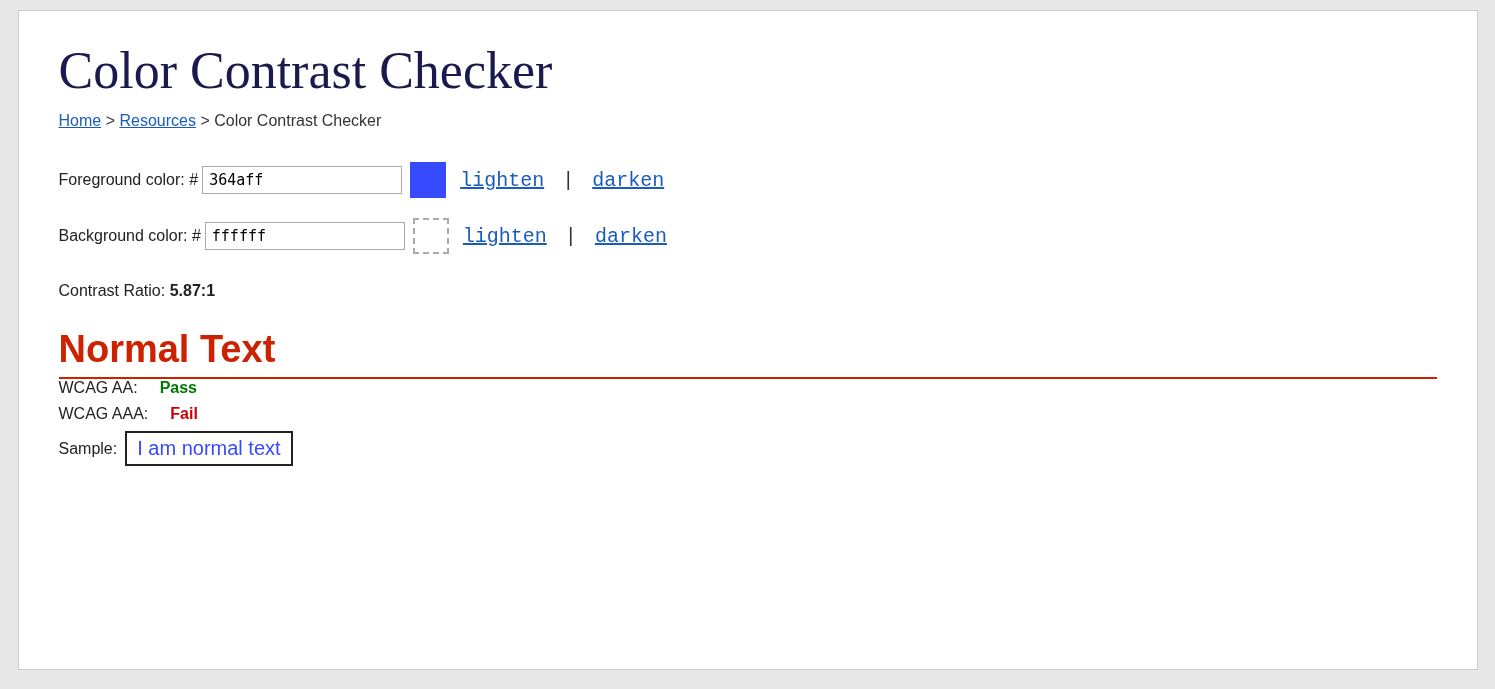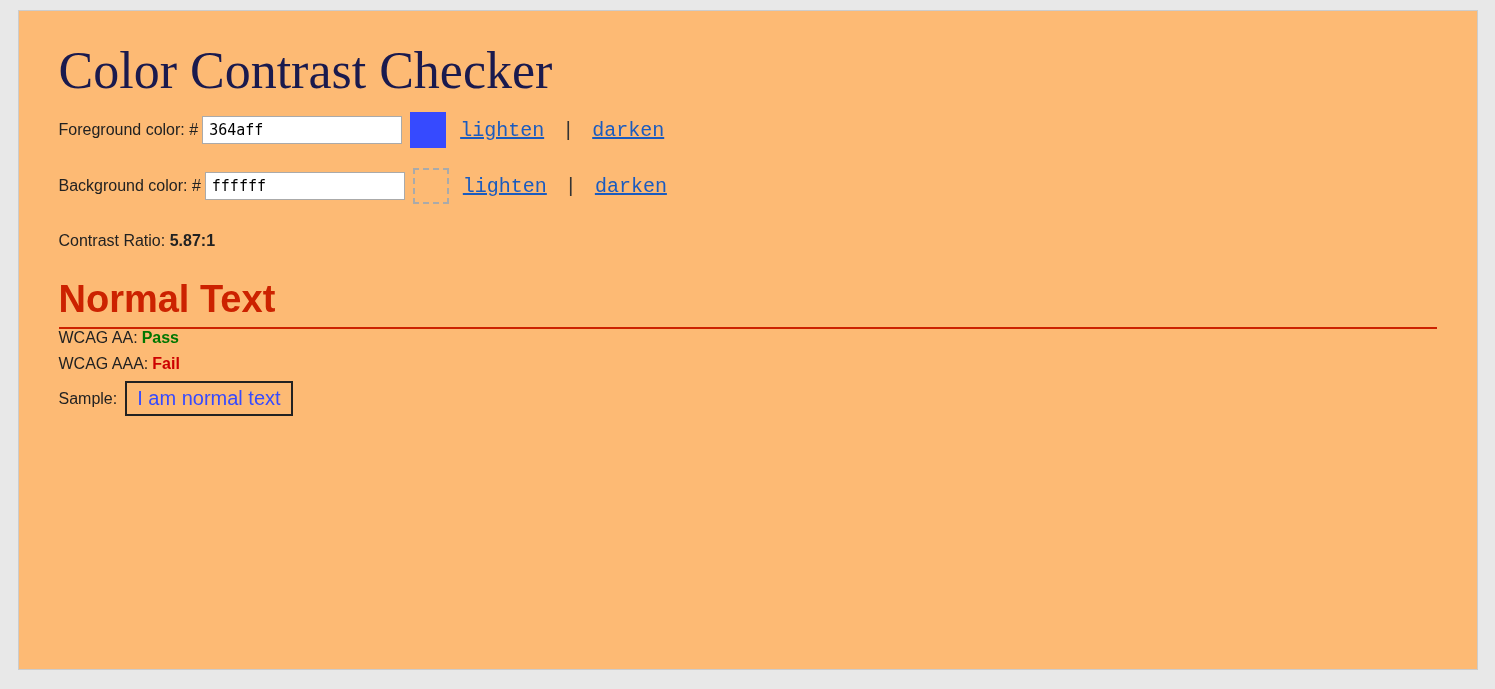--- a/index.html
+++ b/index.html
@@ -12,21 +12,21 @@
       background: #e8e8e8;
       font-family: Georgia, 'Times New Roman', serif;
       display: flex;
       justify-content: center;
       align-items: flex-start;
       min-height: 100vh;
       padding: 10px;
     }
 
     .page-container {
-      background: #fdba74;
+      background: #ffffff;
       border: 1px solid #cccccc;
       width: 1460px;
       min-height: 660px;
       padding: 30px 40px 40px 40px;
     }
 
     .page-title {
       font-family: Georgia, serif;
       font-size: 52px;
       font-weight: normal;
@@ -132,21 +132,21 @@
     .wcag-results {
       font-family: Arial, sans-serif;
       font-size: 16px;
       color: #222;
     }
 
     .wcag-row {
       margin-bottom: 8px;
       display: flex;
       align-items: center;
-      gap: 4px;
+      gap: 22px;
     }
 
     .pass-label {
       color: #007700;
       font-weight: bold;
     }
 
     .fail-label {
       color: #cc0000;
       font-weight: bold;
@@ -169,20 +169,27 @@
       color: #364aff;
     }
   </style>
 </head>
 <body>
 
 <div class="page-container">
 
   <h1 class="page-title">Color Contrast Checker</h1>
 
+  <nav class="breadcrumb">
+    <a>Home</a>
+    <span> &gt; </span>
+    <a>Resources</a>
+    <span> &gt; </span>
+    <span>Color Contrast Checker</span>
+  </nav>
 
   <div class="form-section">
 
     <div class="form-row">
       <label>Foreground color: #</label>
       <input class="color-input" type="text" value="364aff" style="">
       <div class="color-swatch foreground"></div>
       <span class="color-actions">
         <a>lighten</a>
         <span class="separator">|</span>

